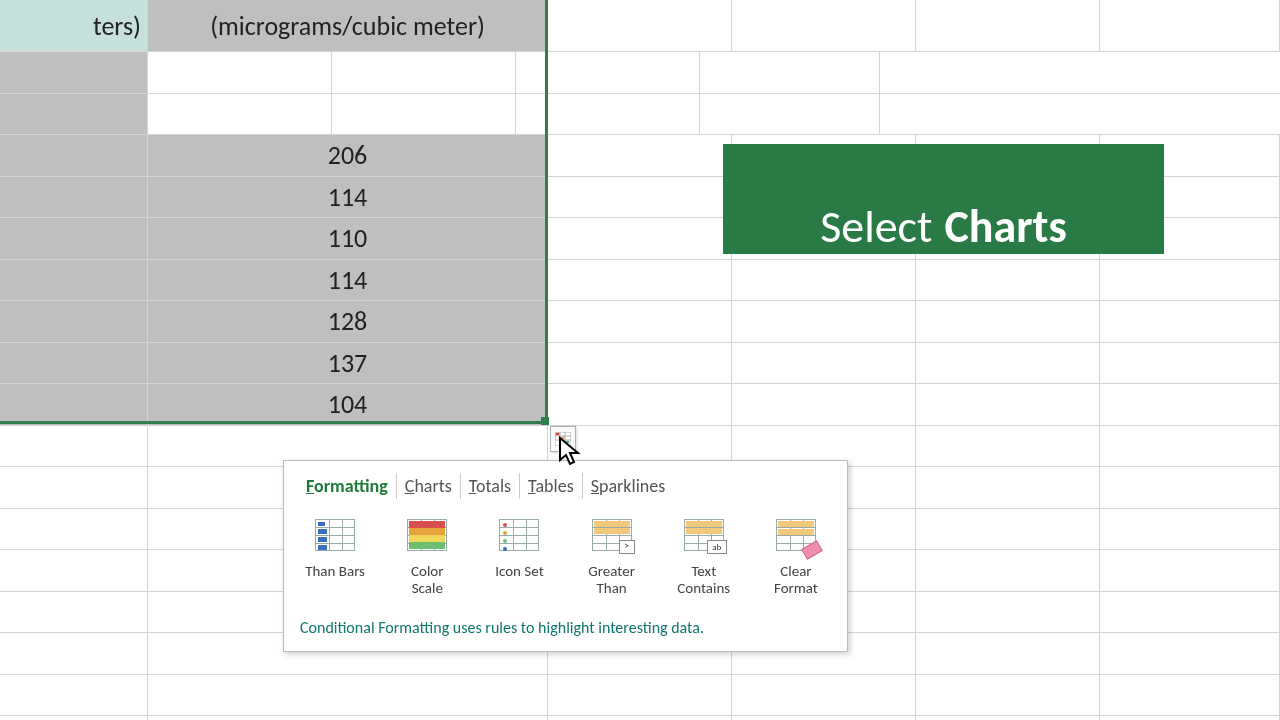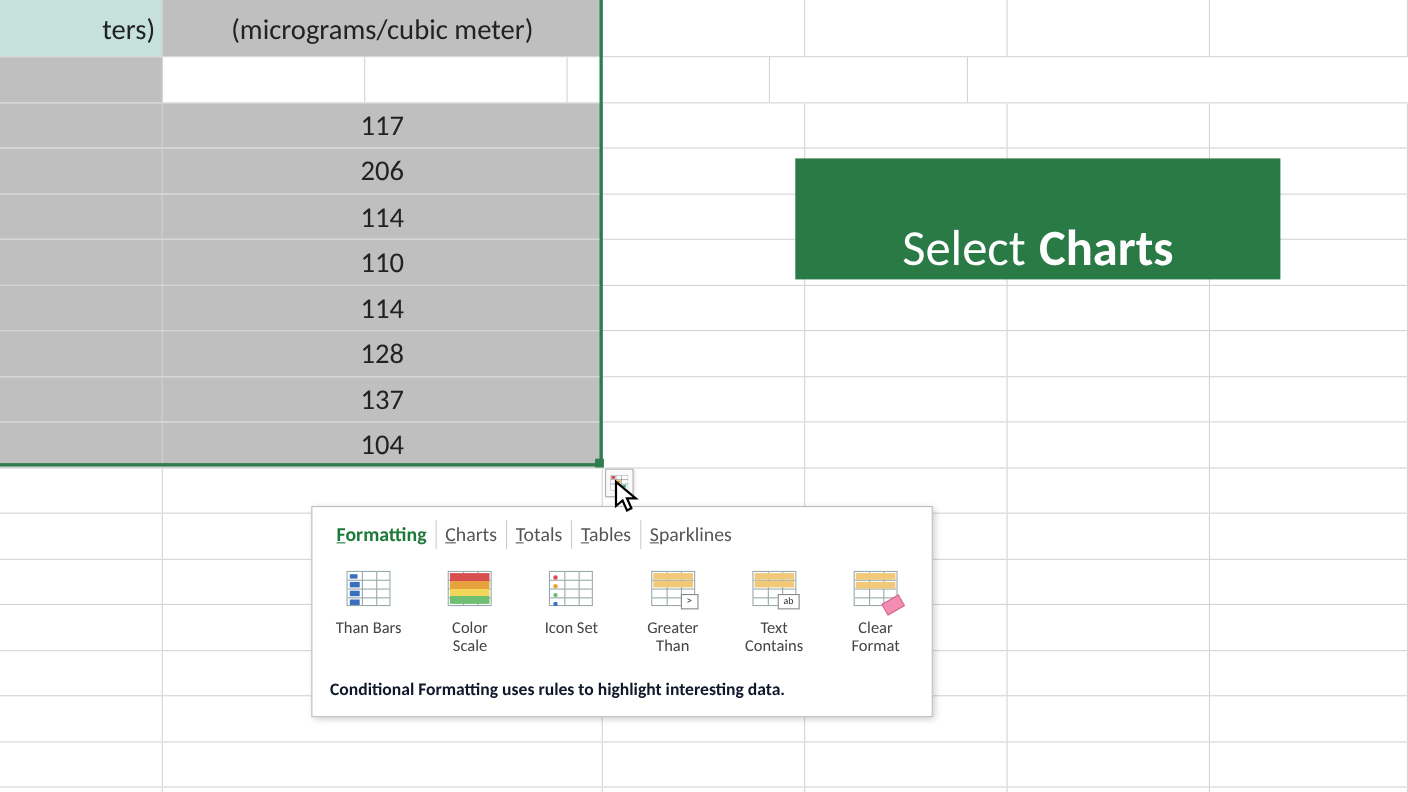--- a/index.html
+++ b/index.html
@@ -169,23 +169,22 @@
     width: 46px;
     height: 40px;
     margin-bottom: 8px;
     display: flex;
     align-items: center;
     justify-content: center;
     position: relative;
   }
   .qa-desc {
     font-size: 16px;
-    color: #0f172a;
+    color: #0f766e;
     padding: 6px 2px 4px 2px;
-    font-weight: bold;
   }
   
   
   .mini-table {
     width: 40px;
     height: 32px;
     border: 1px solid #9aa;
     background:
       linear-gradient(#9aa,#9aa) 0 7px/100% 1px no-repeat,
       linear-gradient(#9aa,#9aa) 0 15px/100% 1px no-repeat,
@@ -256,21 +255,20 @@
   </div>
   <div class="row selected">
       <div class="cell colA"></div>
       <div class="cell colC"></div>
       <div class="cell colD"></div>
       <div class="cell colE"></div>
       <div class="cell colF"></div>
     </div>
   <div class="row selected">
       <div class="cell colA"></div>
-      <div class="cell colB">117</div>
       <div class="cell colC"></div>
       <div class="cell colD"></div>
       <div class="cell colE"></div>
       <div class="cell colF"></div>
     </div>
   <div class="row selected">
       <div class="cell colA"></div>
       <div class="cell colB">206</div>
       <div class="cell colC"></div>
       <div class="cell colD"></div>

